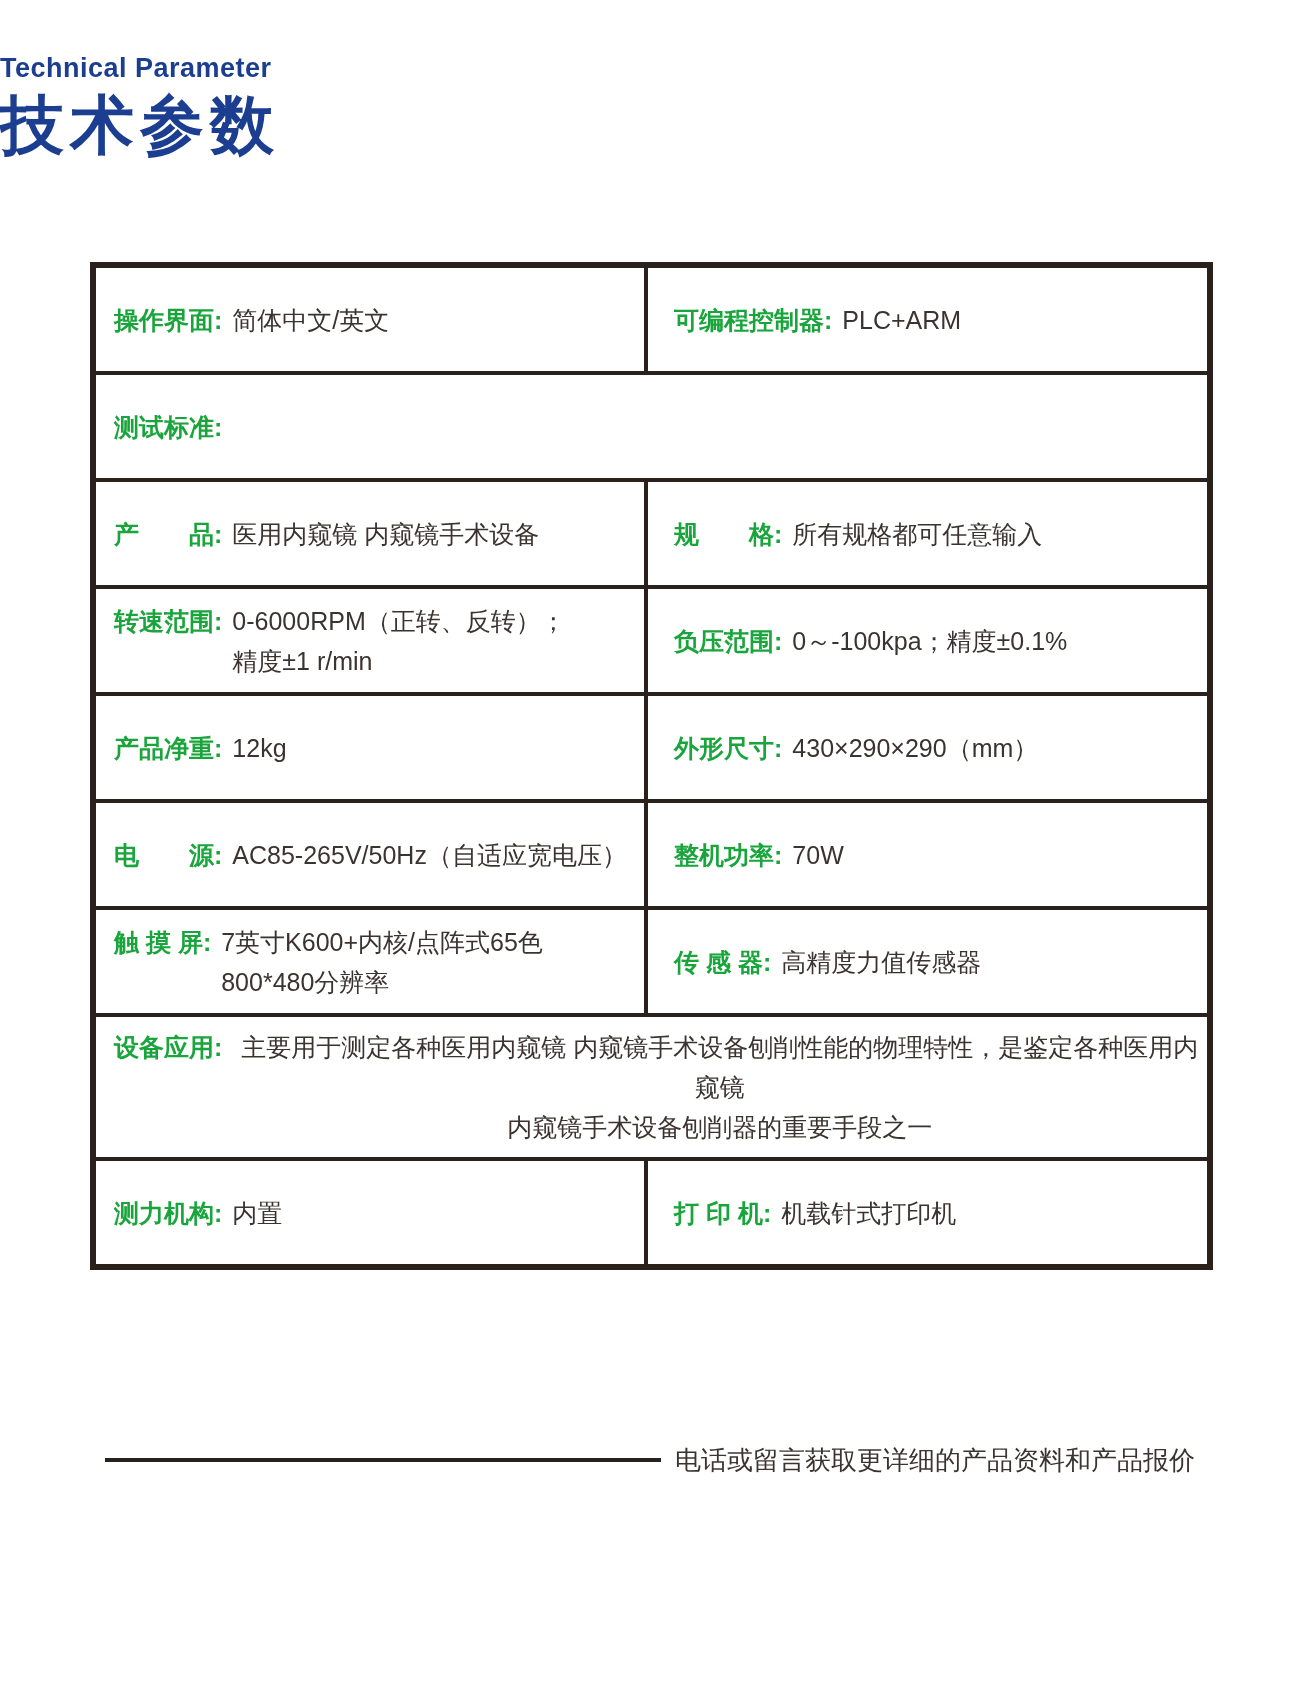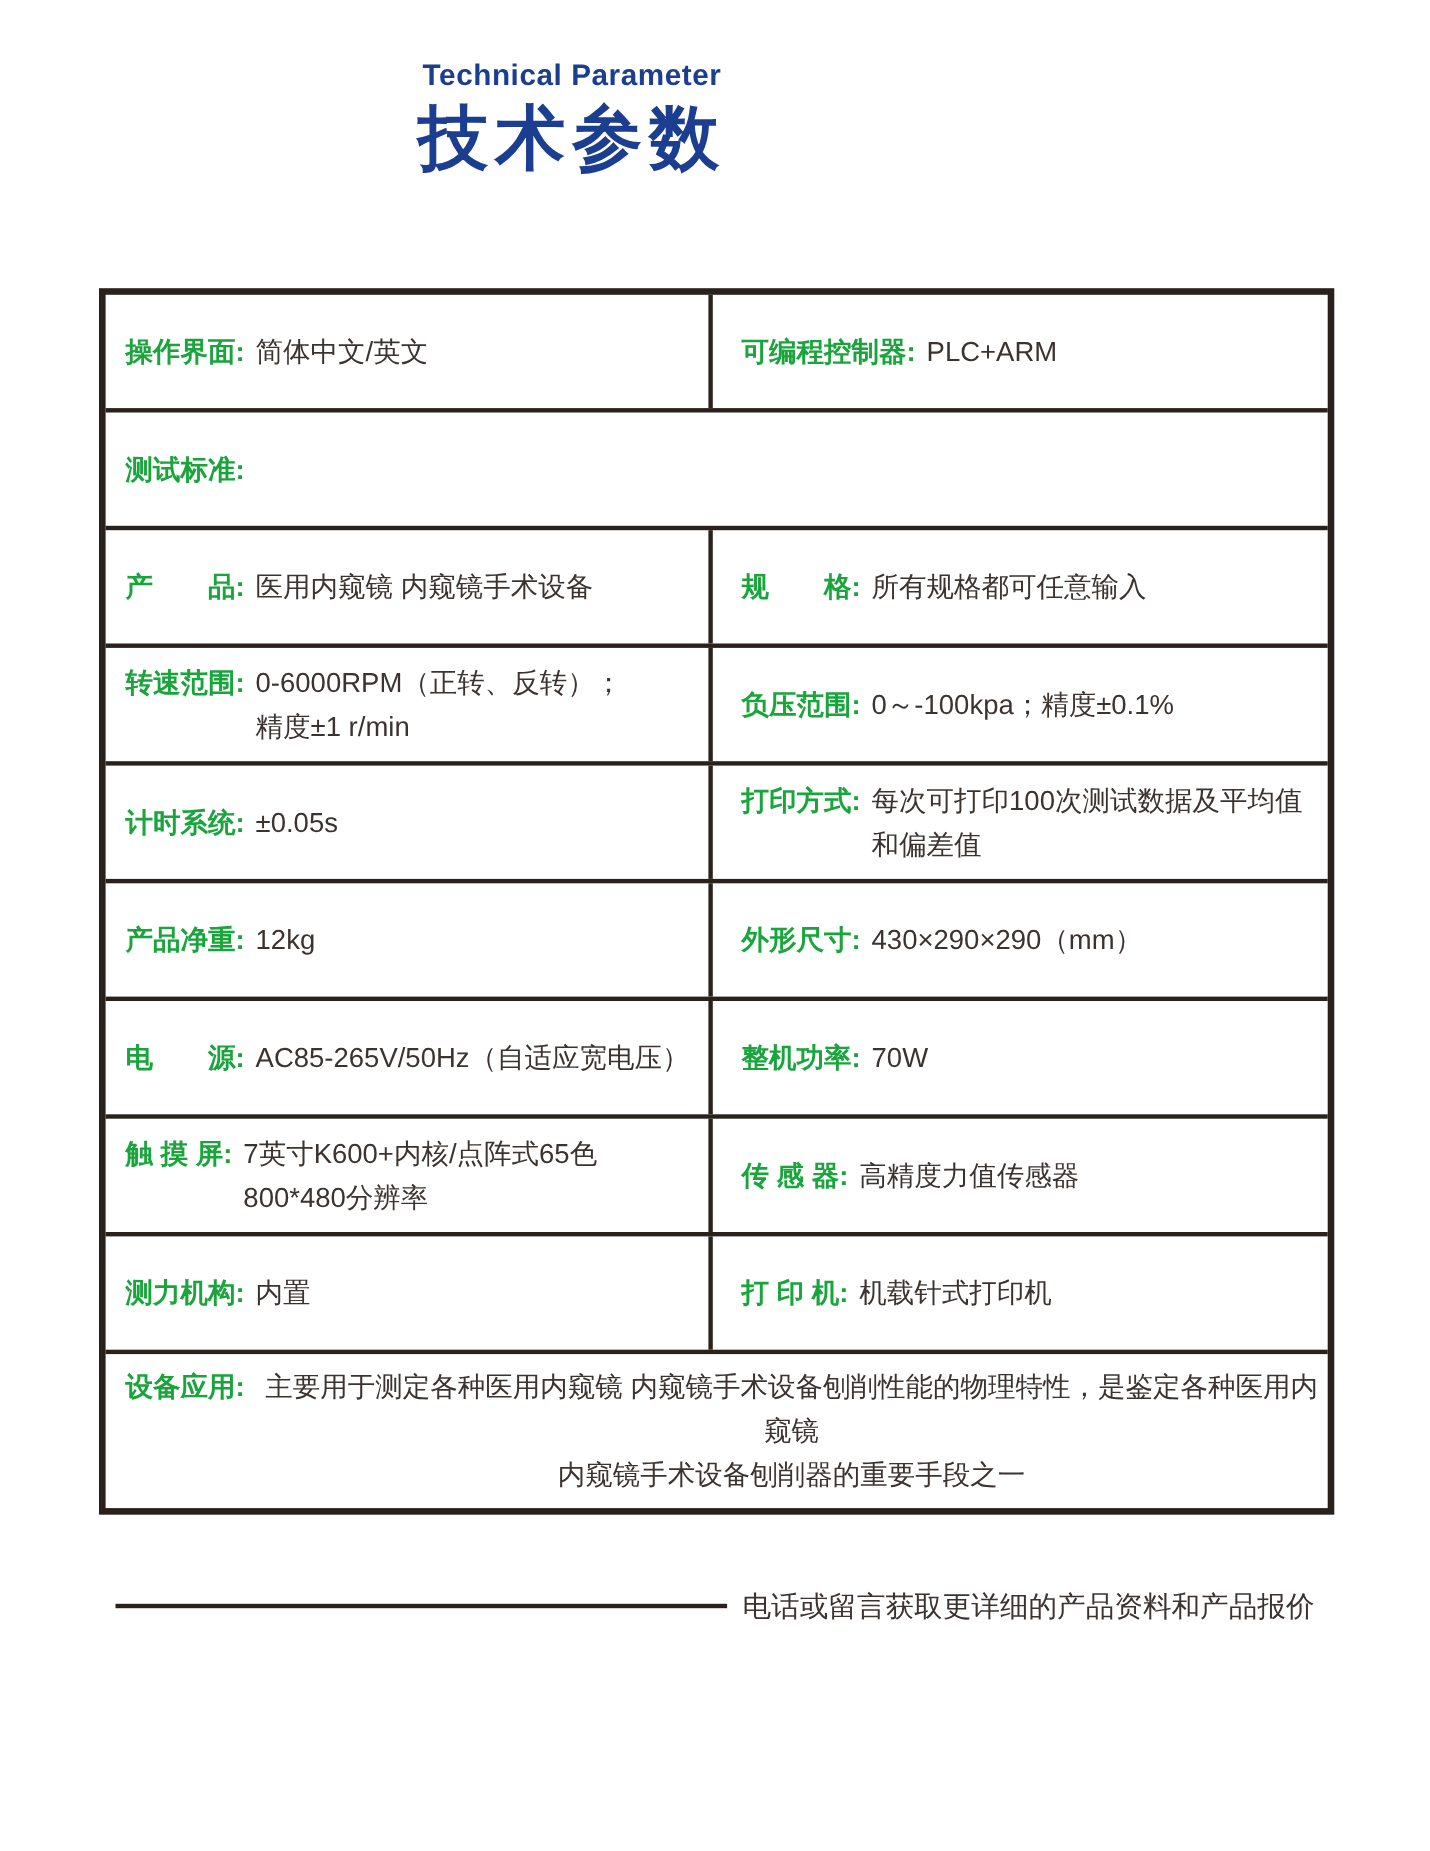--- a/index.html
+++ b/index.html
@@ -11,21 +11,21 @@
   *{margin:0;padding:0;box-sizing:border-box;}
   html,body{background:#ffffff;}
   body{
     width:1300px;height:1683px;
     position:relative;
     font-family:"Liberation Sans","DejaVu Sans",sans-serif;
     color:var(--ink);
   }
   .header{
     position:absolute;top:52px;left:0;width:1040px;
-    text-align:center;color:var(--blue);
+    color:var(--blue);
   }
   .header .subtitle{
     font-size:27px;font-weight:bold;line-height:32px;letter-spacing:0.5px;
   }
   .header .title{
     font-size:64px;font-weight:900;line-height:74px;letter-spacing:6px;margin-top:4px;
   }
   .spec-table{
     position:absolute;left:90px;top:262px;width:1123px;
     border:6px solid var(--line);
@@ -117,35 +117,20 @@
       </div>
     </div>
     <div class="t-cell t-right">
       <div class="pair">
         <span class="label">负压范围:</span>
         <span class="value">0～-100kpa；精度±0.1%</span>
       </div>
     </div>
   </div>
 
-  <div class="t-row">
-    <div class="t-cell t-left">
-      <div class="pair">
-        <span class="label">计时系统:</span>
-        <span class="value">±0.05s</span>
-      </div>
-    </div>
-    <div class="t-cell t-right">
-      <div class="pair">
-        <span class="label">打印方式:</span>
-        <span class="value">每次可打印100次测试数据及平均值
-和偏差值</span>
-      </div>
-    </div>
-  </div>
 
   <div class="t-row">
     <div class="t-cell t-left">
       <div class="pair">
         <span class="label">产品净重:</span>
         <span class="value">12kg</span>
       </div>
     </div>
     <div class="t-cell t-right">
       <div class="pair">
@@ -179,41 +164,41 @@
       </div>
     </div>
     <div class="t-cell t-right">
       <div class="pair">
         <span class="label">传 感 器:</span>
         <span class="value">高精度力值传感器</span>
       </div>
     </div>
   </div>
 
-  <div class="t-row">
-    <div class="t-cell t-left">
-      <div class="pair">
-        <span class="label">测力机构:</span>
-        <span class="value">内置</span>
-      </div>
-    </div>
-    <div class="t-cell t-right">
-      <div class="pair">
-        <span class="label">打 印 机:</span>
-        <span class="value">机载针式打印机</span>
-      </div>
-    </div>
-  </div>
-
   <div class="t-row last">
     <div class="t-cell t-full">
       <div class="pair">
         <span class="label">设备应用:</span>
         <span class="value">主要用于测定各种医用内窥镜 内窥镜手术设备刨削性能的物理特性，是鉴定各种医用内窥镜
 内窥镜手术设备刨削器的重要手段之一</span>
+      </div>
+    </div>
+  </div>
+
+  <div class="t-row">
+    <div class="t-cell t-left">
+      <div class="pair">
+        <span class="label">测力机构:</span>
+        <span class="value">内置</span>
+      </div>
+    </div>
+    <div class="t-cell t-right">
+      <div class="pair">
+        <span class="label">打 印 机:</span>
+        <span class="value">机载针式打印机</span>
       </div>
     </div>
   </div>
 
 </div>
 
 <div class="footer">
   <div class="rule"></div>
   <div class="note">电话或留言获取更详细的产品资料和产品报价</div>
 </div>

